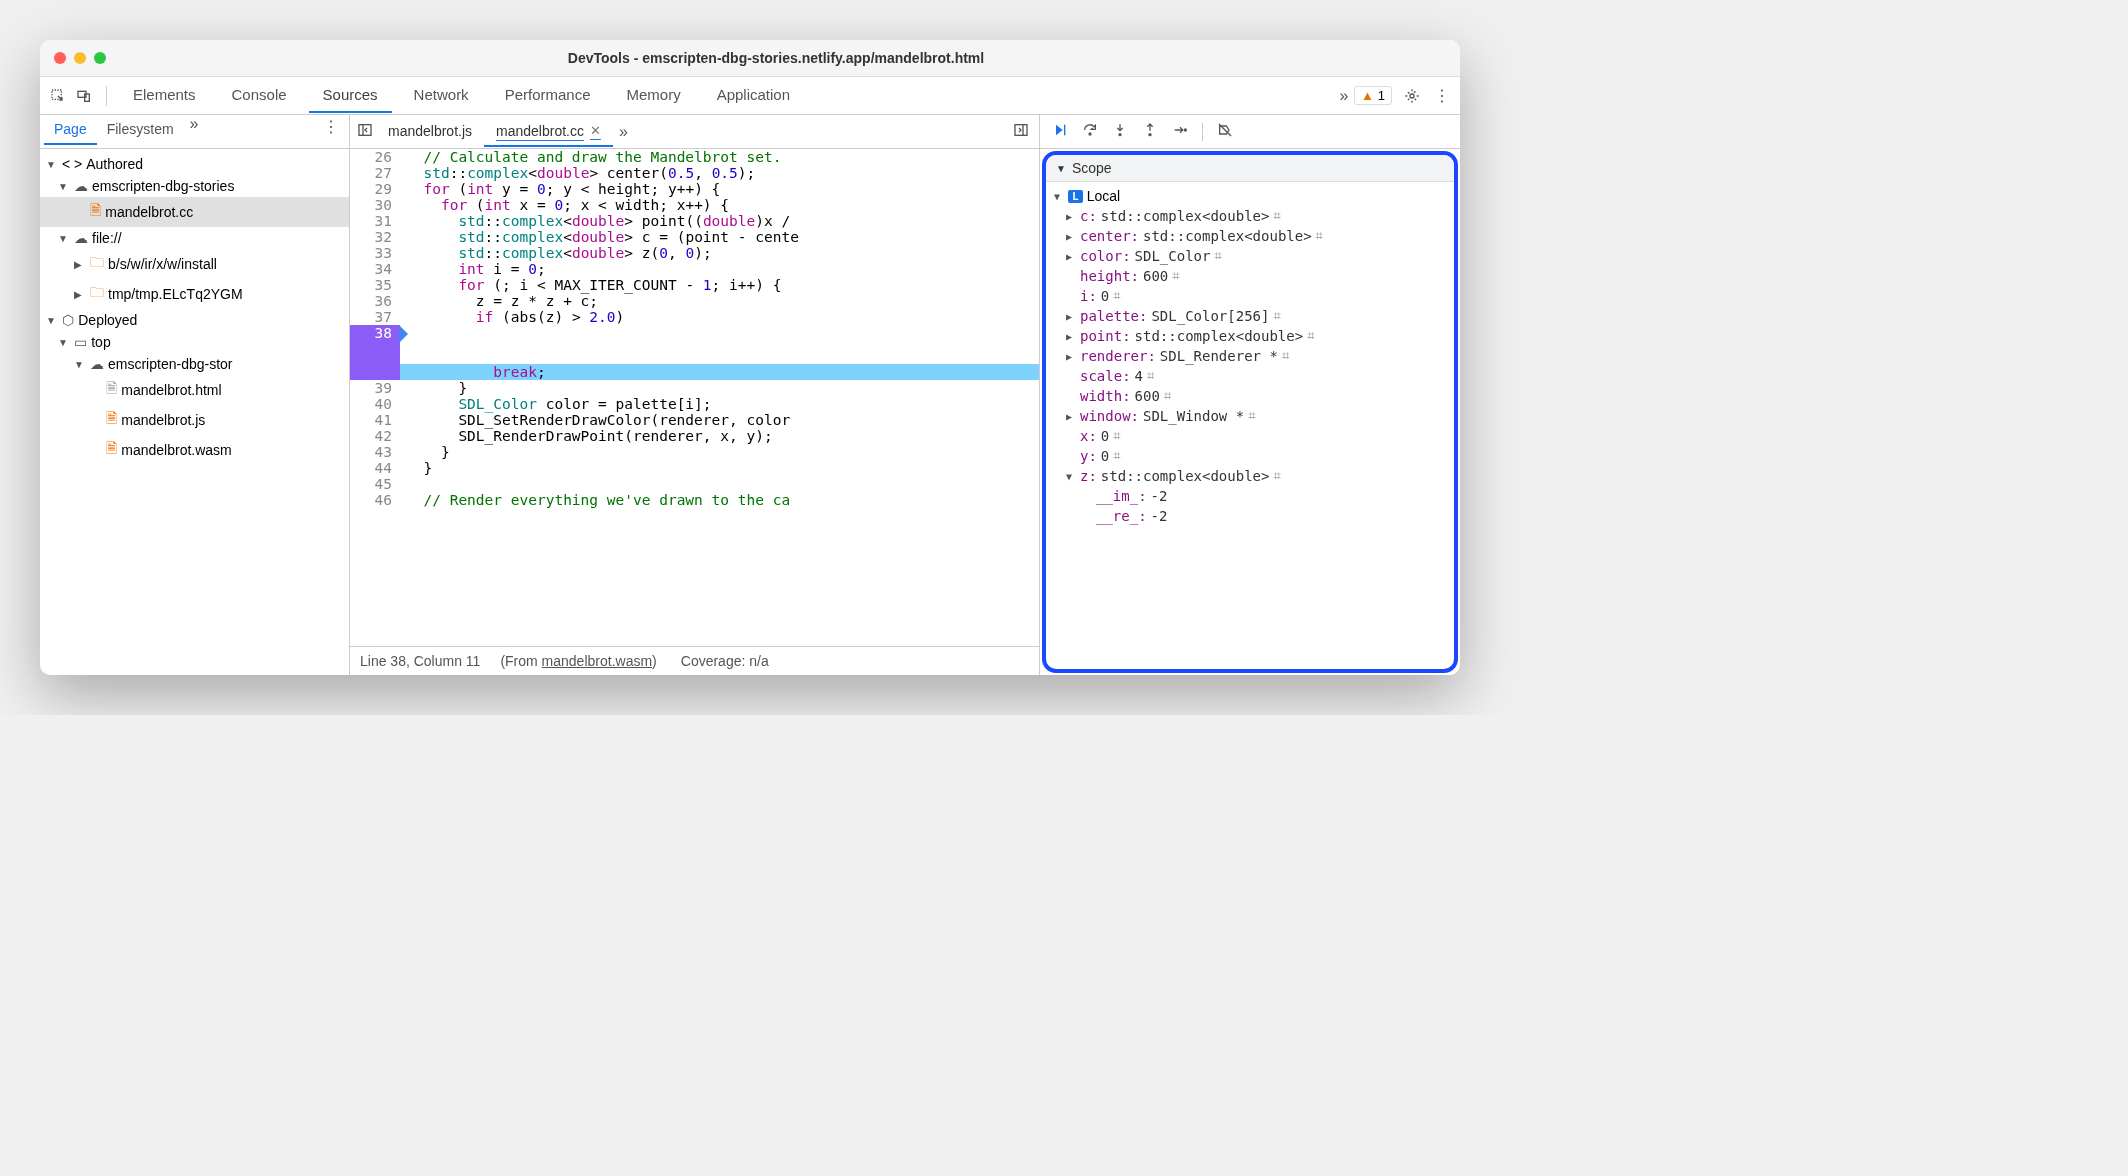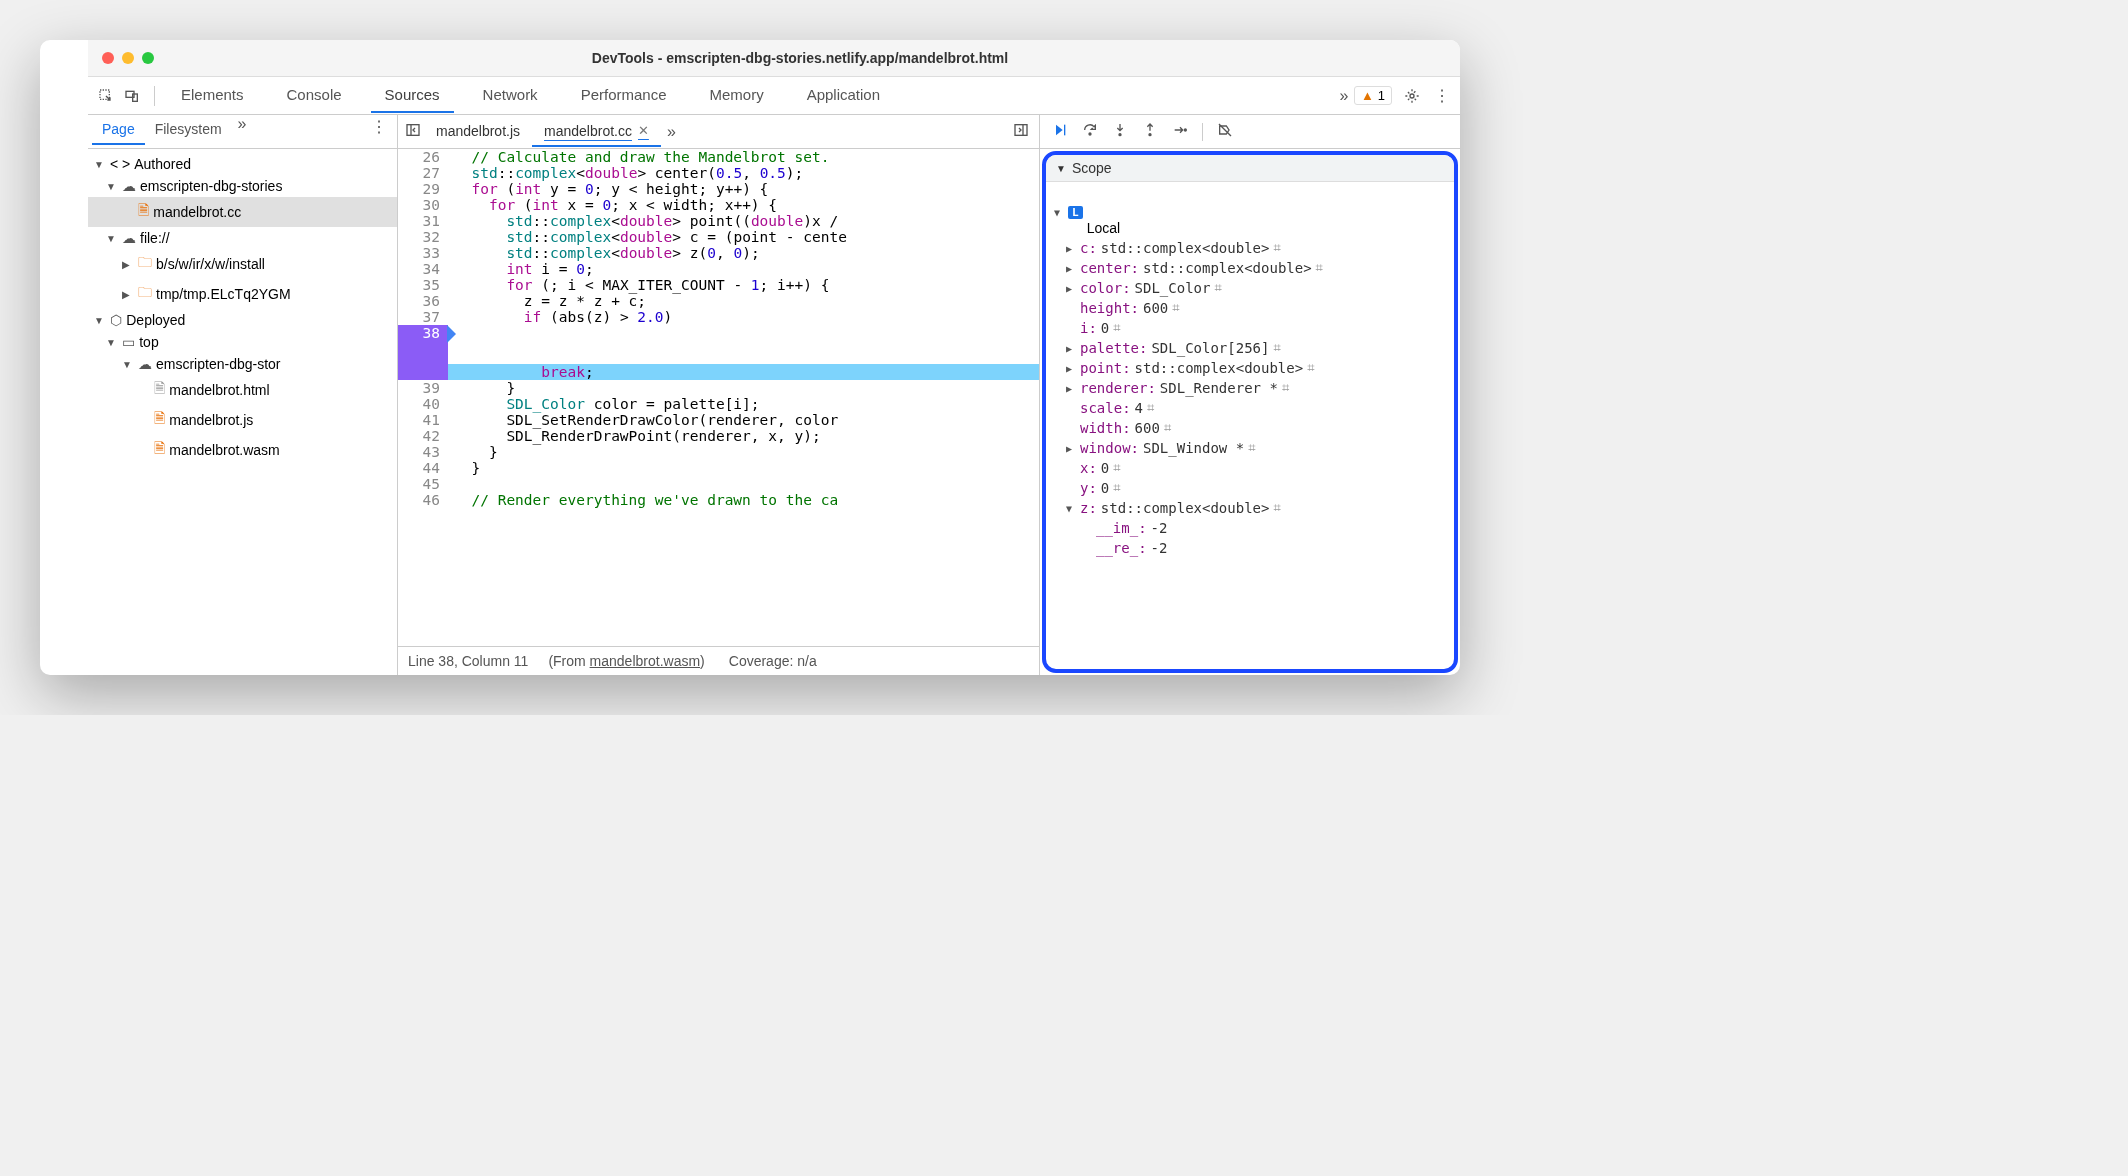--- a/index.html
+++ b/index.html
@@ -1,28 +1,28 @@
 <!DOCTYPE html>
 <html><head>
 <meta charset="utf-8">
 <style>
 * { margin: 0; padding: 0; box-sizing: border-box; }
 body { font-family: -apple-system, BlinkMacSystemFont, "Segoe UI", sans-serif; background: #f0f0f0; padding: 40px; }
-.window { background: #fff; border-radius: 10px; box-shadow: 0 20px 60px rgba(0,0,0,0.3); overflow: hidden; width: 1420px; padding-left: 48px; }
+.window { background: #fff; border-radius: 10px; box-shadow: 0 20px 60px rgba(0,0,0,0.3); overflow: hidden; width: 1420px; }
 .titlebar { display: flex; align-items: center; padding: 10px 14px; background: #f5f5f5; border-bottom: 1px solid #ddd; }
 .traffic { display: flex; gap: 8px; }
 .traffic span { width: 12px; height: 12px; border-radius: 50%; display: block; }
 .traffic .r { background: #ff5f57; }
 .traffic .y { background: #febc2e; }
 .traffic .g { background: #28c840; }
 .titlebar .title { flex: 1; text-align: center; font-size: 14px; font-weight: 600; color: #333; }
 .toolbar { display: flex; align-items: center; border-bottom: 1px solid #ccc; padding: 0 8px; height: 38px; }
 .toolbar .icons-left { display: flex; gap: 6px; padding-right: 12px; border-right: 1px solid #ccc; margin-right: 12px; }
 .icon { width: 20px; height: 20px; display: inline-flex; align-items: center; justify-content: center; color: #555; cursor: pointer; }
-.tabs { display: flex; gap: 15px; flex: 1; }
+.tabs { display: flex; gap: 8px; flex: 1; }
 .tab { padding: 8px 14px; font-size: 15px; color: #555; cursor: pointer; border-bottom: 2px solid transparent; }
 .tab.active { color: #404040; border-bottom-color: #1a73e8; }
 .toolbar .right { display: flex; align-items: center; gap: 10px; }
 .warnbadge { display: inline-flex; align-items: center; gap: 4px; border: 1px solid #ddd; border-radius: 3px; padding: 1px 6px; font-size: 13px; }
 .warnbadge .tri { color: #e37400; }
 .main { display: flex; height: 560px; }
 .sidebar { width: 310px; border-right: 1px solid #ccc; display: flex; flex-direction: column; }
 .sidebar-tabs { display: flex; align-items: flex-start; border-bottom: 1px solid #ccc; height: 34px; padding: 0 4px; }
 .sidebar-tabs .st { padding: 6px 10px; font-size: 14px; color: #555; cursor: pointer; border-bottom: 2px solid transparent; }
 .sidebar-tabs .st.active { color: #1a73e8; border-bottom-color: #1a73e8; }
@@ -344,21 +344,21 @@
       </div>
       <div class="scope-wrap">
         <div class="scope-header">
             <span style="font-size:10px;">▼</span>
             <span>Scope</span>
           </div>
         <div class="scope-body" id="scope-body">
           <div class="scope-row">
               <span class="arr">▼</span>
               <span class="lbadge">L</span>
-              <span style="font-family:-apple-system,sans-serif;margin-top:32px;">Local</span>
+              <span style="font-family:-apple-system,sans-serif;">Local</span>
             </div>
         <div class="scope-row si1">
               <span class="arr">▶</span>
               <span class="vname">c:</span>
               <span class="vval"> std::complex&lt;double&gt;</span>
               <span class="mem"> ⌗</span>
             </div>
             <div class="scope-row si1">
               <span class="arr">▶</span>
               <span class="vname">center:</span>

